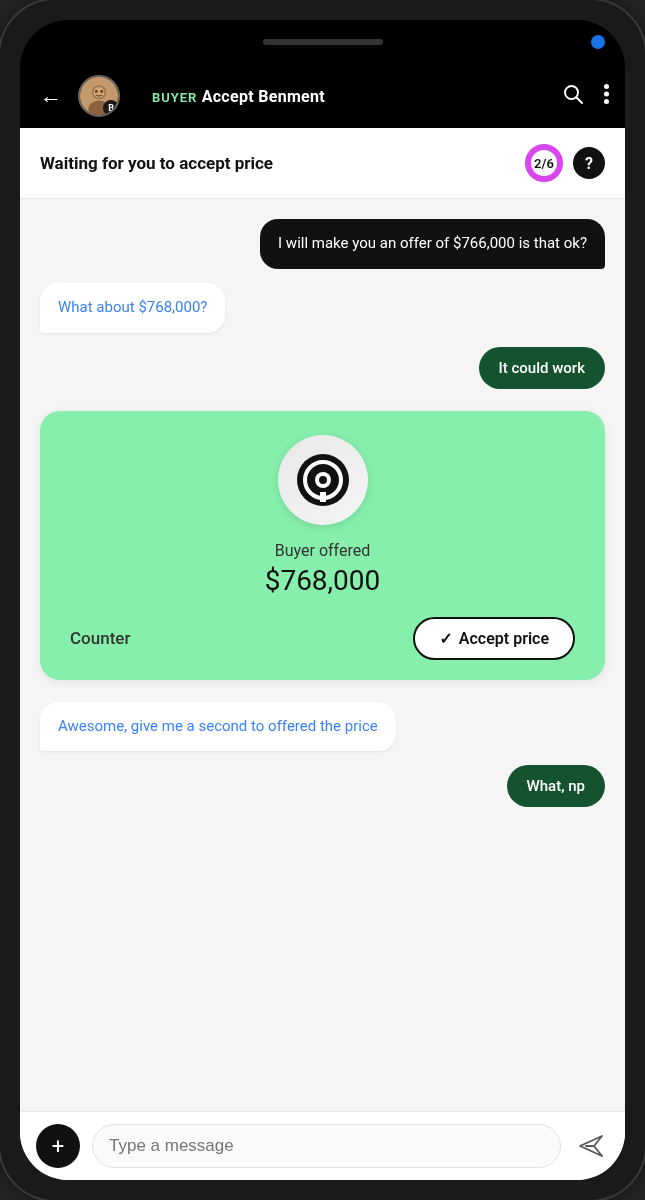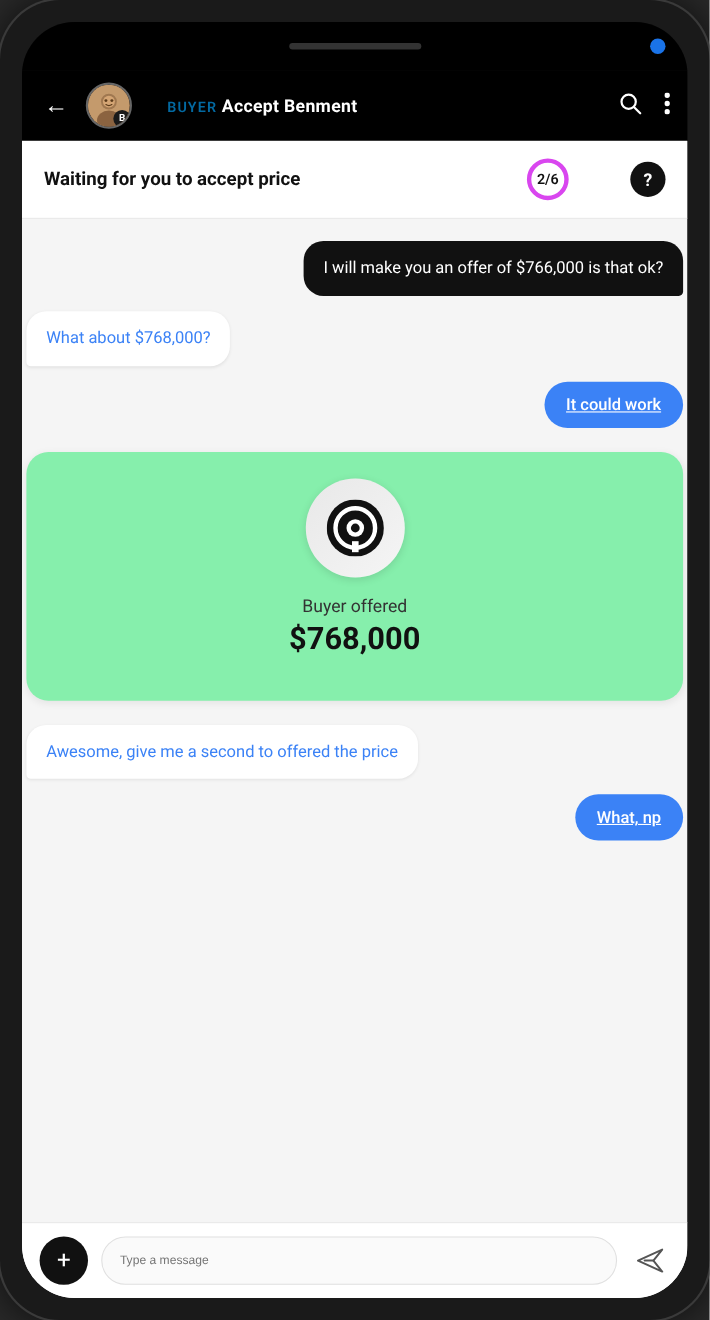--- a/index.html
+++ b/index.html
@@ -152,35 +152,34 @@
     }
 
     
     .status-header {
       background: white;
       padding: 16px 20px;
       display: flex;
       align-items: center;
       justify-content: space-between;
       border-bottom: 1px solid #e8e8e8;
-      gap: 46px;
     }
 
     .status-title {
       font-size: 17px;
       font-weight: 700;
       color: #111;
       flex: 1;
     }
 
     .step-badge {
       width: 38px;
       height: 38px;
       border-radius: 50%;
-      border: 4px solid #d946ef;
+      border: 6px solid #d946ef;
       display: flex;
       align-items: center;
       justify-content: center;
       font-size: 13px;
       font-weight: 600;
       color: #111;
       margin-left: 12px;
     }
 
     .help-badge {
@@ -194,21 +193,21 @@
       font-size: 16px;
       font-weight: 700;
       color: white;
       margin-left: 10px;
       cursor: pointer;
     }
 
     
     .messages-area {
       flex: 1;
-      padding: 20px 4px;
+      padding: 20px 20px;
       overflow-y: auto;
       display: flex;
       flex-direction: column;
       gap: 14px;
     }
 
     .message-bubble {
       max-width: 70%;
       padding: 14px 18px;
       border-radius: 18px;
@@ -226,27 +225,26 @@
     .message-left {
       align-self: flex-start;
       background: white;
       color: #3b82f6;
       border-bottom-left-radius: 4px;
       box-shadow: 0 1px 3px rgba(0,0,0,0.08);
     }
 
     .message-right-small {
       align-self: flex-end;
-      background: #3b82f6;
+      background: #14532d;
       color: white;
       padding: 12px 20px;
       border-radius: 22px;
       font-size: 15px;
       font-weight: 500;
-      text-decoration: underline;
     }
 
     
     .offer-card {
       background: #86efac;
       border-radius: 20px;
       margin: 8px 0;
       padding: 24px 20px 20px;
       box-shadow: 0 2px 8px rgba(0,0,0,0.08);
       display: flex;
@@ -267,21 +265,21 @@
     }
 
     .offer-label {
       font-size: 16px;
       color: #333;
       margin-bottom: 4px;
     }
 
     .offer-amount {
       font-size: 28px;
-      font-weight: 700;
+      font-weight: 400;
       color: #111;
       margin-bottom: 20px;
     }
 
     .offer-actions {
       width: 100%;
       display: flex;
       align-items: center;
       justify-content: space-between;
       padding: 0 10px;
@@ -331,21 +329,21 @@
       cursor: pointer;
       flex-shrink: 0;
     }
 
     .message-input {
       flex: 1;
       height: 44px;
       border: 1px solid #e0e0e0;
       border-radius: 22px;
       padding: 0 16px;
-      font-size: 11px;
+      font-size: 17px;
       color: #999;
       background: #fafafa;
       outline: none;
     }
 
     .send-btn {
       width: 36px;
       height: 36px;
       display: flex;
       align-items: center;
@@ -383,21 +381,21 @@
             <circle cx="21" cy="17" r="6" fill="#d4a574"></circle>
             <circle cx="18" cy="16" r="1.5" fill="#5a3a1a"></circle>
             <circle cx="24" cy="16" r="1.5" fill="#5a3a1a"></circle>
             <path d="M18 20 Q21 22 24 20" stroke="#5a3a1a" stroke-width="1.2" fill="none" stroke-linecap="round"></path>
           </svg>
         </div>
         <div class="nav-avatar-badge">B</div>
       </div>
       <div class="nav-title">
         <div class="nav-title-text">
-          <span style="color:#0369a1; font-size:13px; font-weight:600; letter-spacing:1px;padding-left:20px;">BUYER</span>
+          <span style="color:#86efac; font-size:13px; font-weight:600; letter-spacing:1px;padding-left:20px;">BUYER</span>
           <span> </span><span>Accept Benment</span>
         </div>
       </div>
       <div class="nav-actions">
         <div class="nav-icon">
           <svg width="22" height="22" viewBox="0 0 22 22" fill="none">
             <circle cx="9.5" cy="9.5" r="6.5" stroke="white" stroke-width="2"></circle>
             <line x1="14.5" y1="14.5" x2="20" y2="20" stroke="white" stroke-width="2" stroke-linecap="round"></line>
           </svg>
         </div>
@@ -444,20 +442,27 @@
               <circle cx="26" cy="26" r="18" fill="none" stroke="white" stroke-width="4"></circle>
 
               <circle cx="26" cy="26" r="8" fill="white"></circle>
               <circle cx="26" cy="26" r="4" fill="#111"></circle>
 
               <rect x="23" y="38" width="6" height="10" fill="white"></rect>
             </svg>
           </div>
           <div class="offer-label">Buyer offered</div>
           <div class="offer-amount">$768,000</div>
+          <div class="offer-actions">
+            <div class="counter-btn">Counter</div>
+            <div class="accept-btn">
+              <span>✓</span>
+              <span>Accept price</span>
+            </div>
+          </div>
         </div>
 
         <div class="message-bubble message-left">Awesome, give me a second to offered the price</div>
 
         <div class="message-right-small">What, np</div>
 
       </div>
 
       <div class="input-area">
         <div class="add-btn">+</div>

